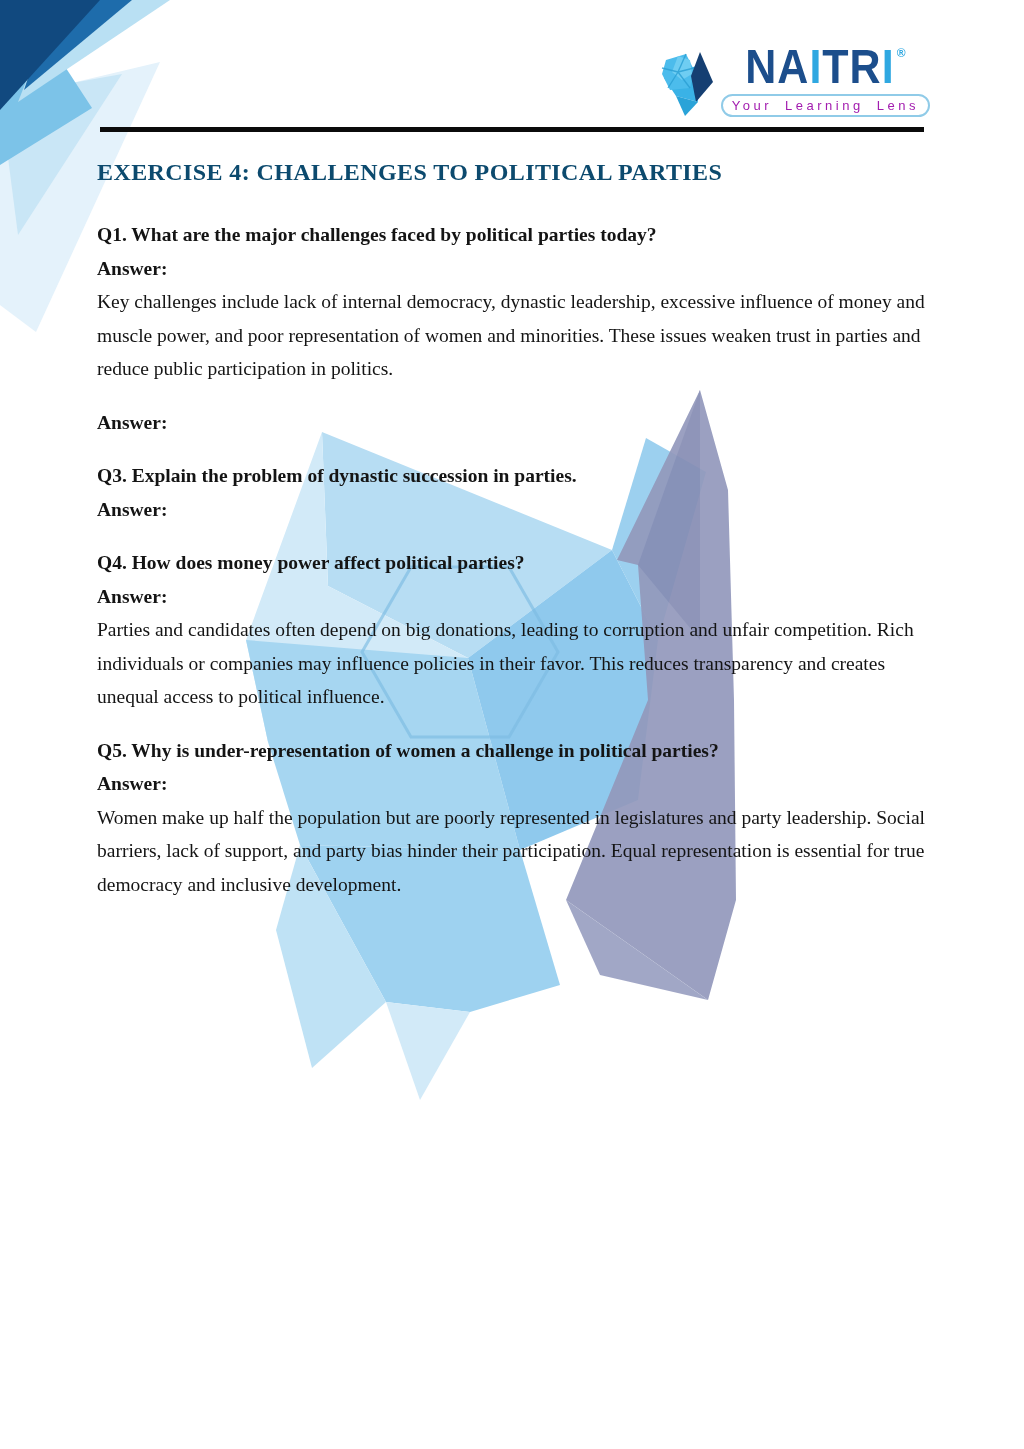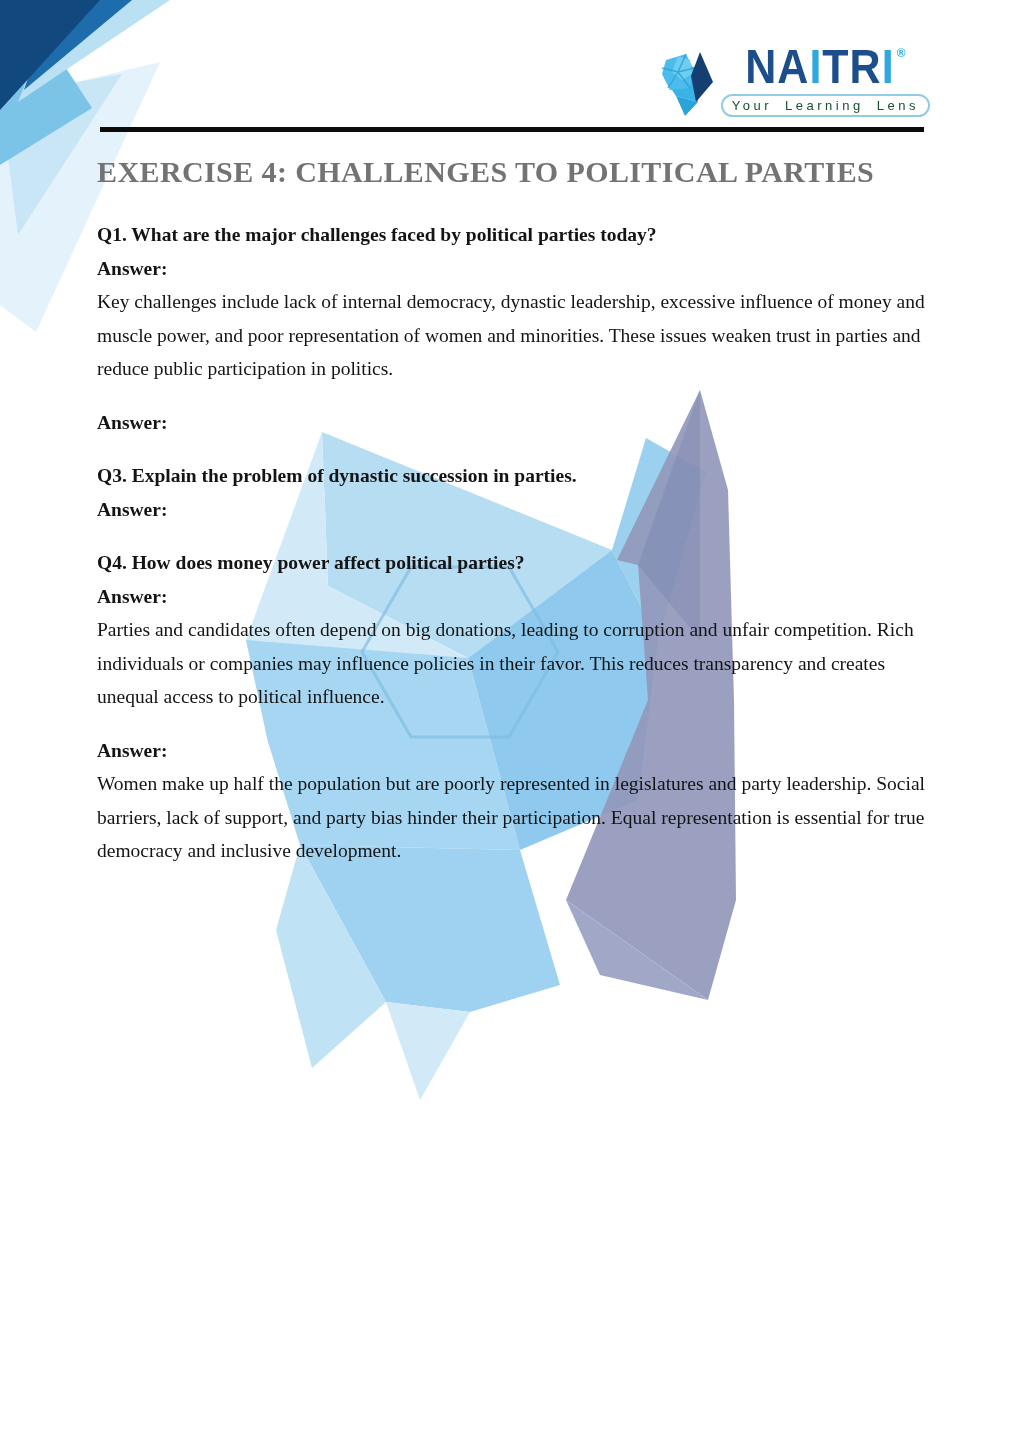--- a/index.html
+++ b/index.html
@@ -30,35 +30,35 @@
   }
   .registered{
     font-family:"Liberation Sans", sans-serif;
     font-size:12px;line-height:12px;margin-left:2px;margin-top:1px;
     color:#2fa8e1;font-weight:bold;
   }
   .tagline{
     margin-top:2px;
     font-family:"Liberation Sans", sans-serif;
     font-size:13px;line-height:17px;
-    color:#14532d;
+    color:#a21caf;
     letter-spacing:3.5px;word-spacing:6px;
     border:2px solid #90cbe8;border-radius:12px;
     padding:1px 9px;white-space:nowrap;text-align:center;
   }
   .rule{
     position:absolute;left:100px;top:127px;z-index:2;
     width:824px;height:5px;background:#0b0b0b;
   }
   .content{
     position:absolute;left:97px;top:153px;width:829px;z-index:1;
   }
   .doc-title{
-    font-size:30px;font-weight:bold;letter-spacing:0.4px;
-    margin:0 0 27px 0;line-height:38px;color:#737373;
+    font-size:24px;font-weight:bold;letter-spacing:0.4px;
+    margin:0 0 27px 0;line-height:38px;color:#0c4a6e;
   }
   .qa{margin:4px 0 20px 0;font-size:19.5px;line-height:33.5px;}
   .qa p{margin:0;}
   .question{font-weight:bold;}
   .answer-label{font-weight:bold;}
 </style>
 </head>
 <body>
 
 <div class="page">
@@ -142,18 +142,19 @@
       <p class="answer-label">Answer:</p>
     </div>
 
     <div class="qa">
       <p class="question">Q4. How does money power affect political parties?</p>
       <p class="answer-label">Answer:</p>
       <p class="answer-text">Parties and candidates often depend on big donations, leading to corruption and unfair competition. Rich individuals or companies may influence policies in their favor. This reduces transparency and creates unequal access to political influence.</p>
     </div>
 
     <div class="qa">
+      <p class="question">Q5. Why is under-representation of women a challenge in political parties?</p>
       <p class="answer-label">Answer:</p>
       <p class="answer-text">Women make up half the population but are poorly represented in legislatures and party leadership. Social barriers, lack of support, and party bias hinder their participation. Equal representation is essential for true democracy and inclusive development.</p>
     </div>
   </div>
 
 </div>
 
 </body></html>

